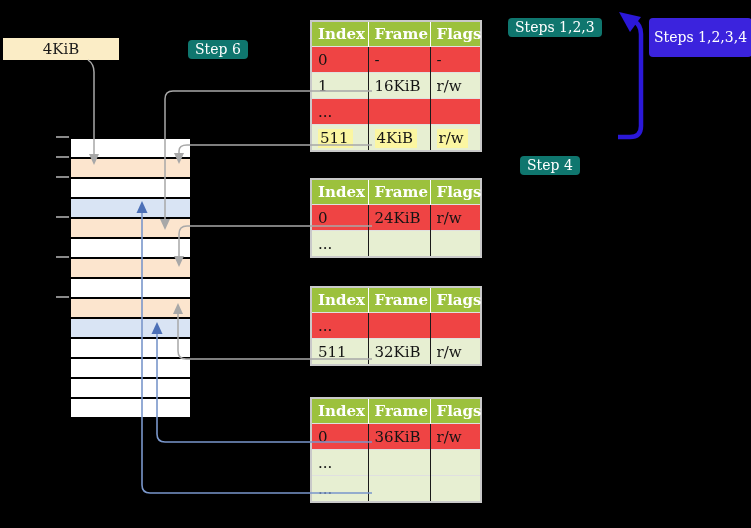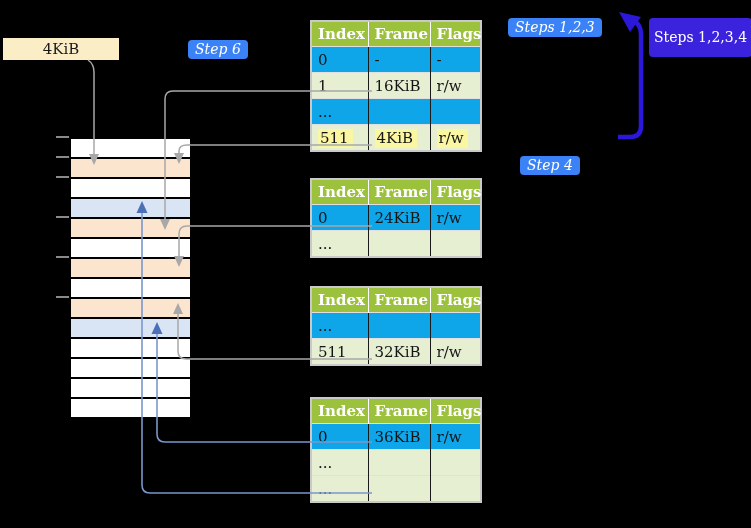--- a/index.html
+++ b/index.html
@@ -10,34 +10,34 @@
   
   .wheatbox{
     position:absolute;left:3px;top:38px;width:116px;height:22px;
     background:#FBEDC6;color:#1a1a1a;font-size:15px;line-height:22px;text-align:center;
   }
   
   .badge{
     position:absolute;color:#fff;font-size:14px;line-height:17px;height:17px;
     padding:1px 7px;border-radius:4px;white-space:nowrap;
   }
-  .badge.red{background:#3b82f6;font-style:italic;}
+  .badge.red{background:#0f766e;}
   .badge.blue{background:#3B23DD;}
   #b-step0{left:188px;top:40px;}
   #b-steps123{left:508px;top:18px;}
   #b-steps1234{left:649px;top:18px;padding:11px 5px;}
   #b-step4{left:520px;top:156px;}
   
   #memstack{position:absolute;left:71px;top:137px;width:119px;}
   .mrow{height:20px;border-top:2px solid #000;box-sizing:border-box;}
   .tick{position:absolute;left:56px;width:13px;height:2px;background:#8a8a8a;}
   
   .ptable{
     position:absolute;left:310px;width:170px;table-layout:fixed;
-    border-collapse:collapse;background:#0ea5e9;border:2px solid #C9C9C9;
+    border-collapse:collapse;background:#ef4444;border:2px solid #C9C9C9;
     font-size:15px;color:#141414;
   }
   .ptable th{
     background:#9CC13D;color:#fff;font-weight:bold;text-align:left;
     height:24px;padding:0 0 0 6px;border-left:1px solid #fff;font-size:15px;
   }
   .ptable th:first-child{border-left:none;}
   .ptable td{
     height:25px;padding:0 0 0 6px;border-top:1px solid #E0E0E0;
     border-left:1px solid #1A1A1A;overflow:hidden;white-space:nowrap;

